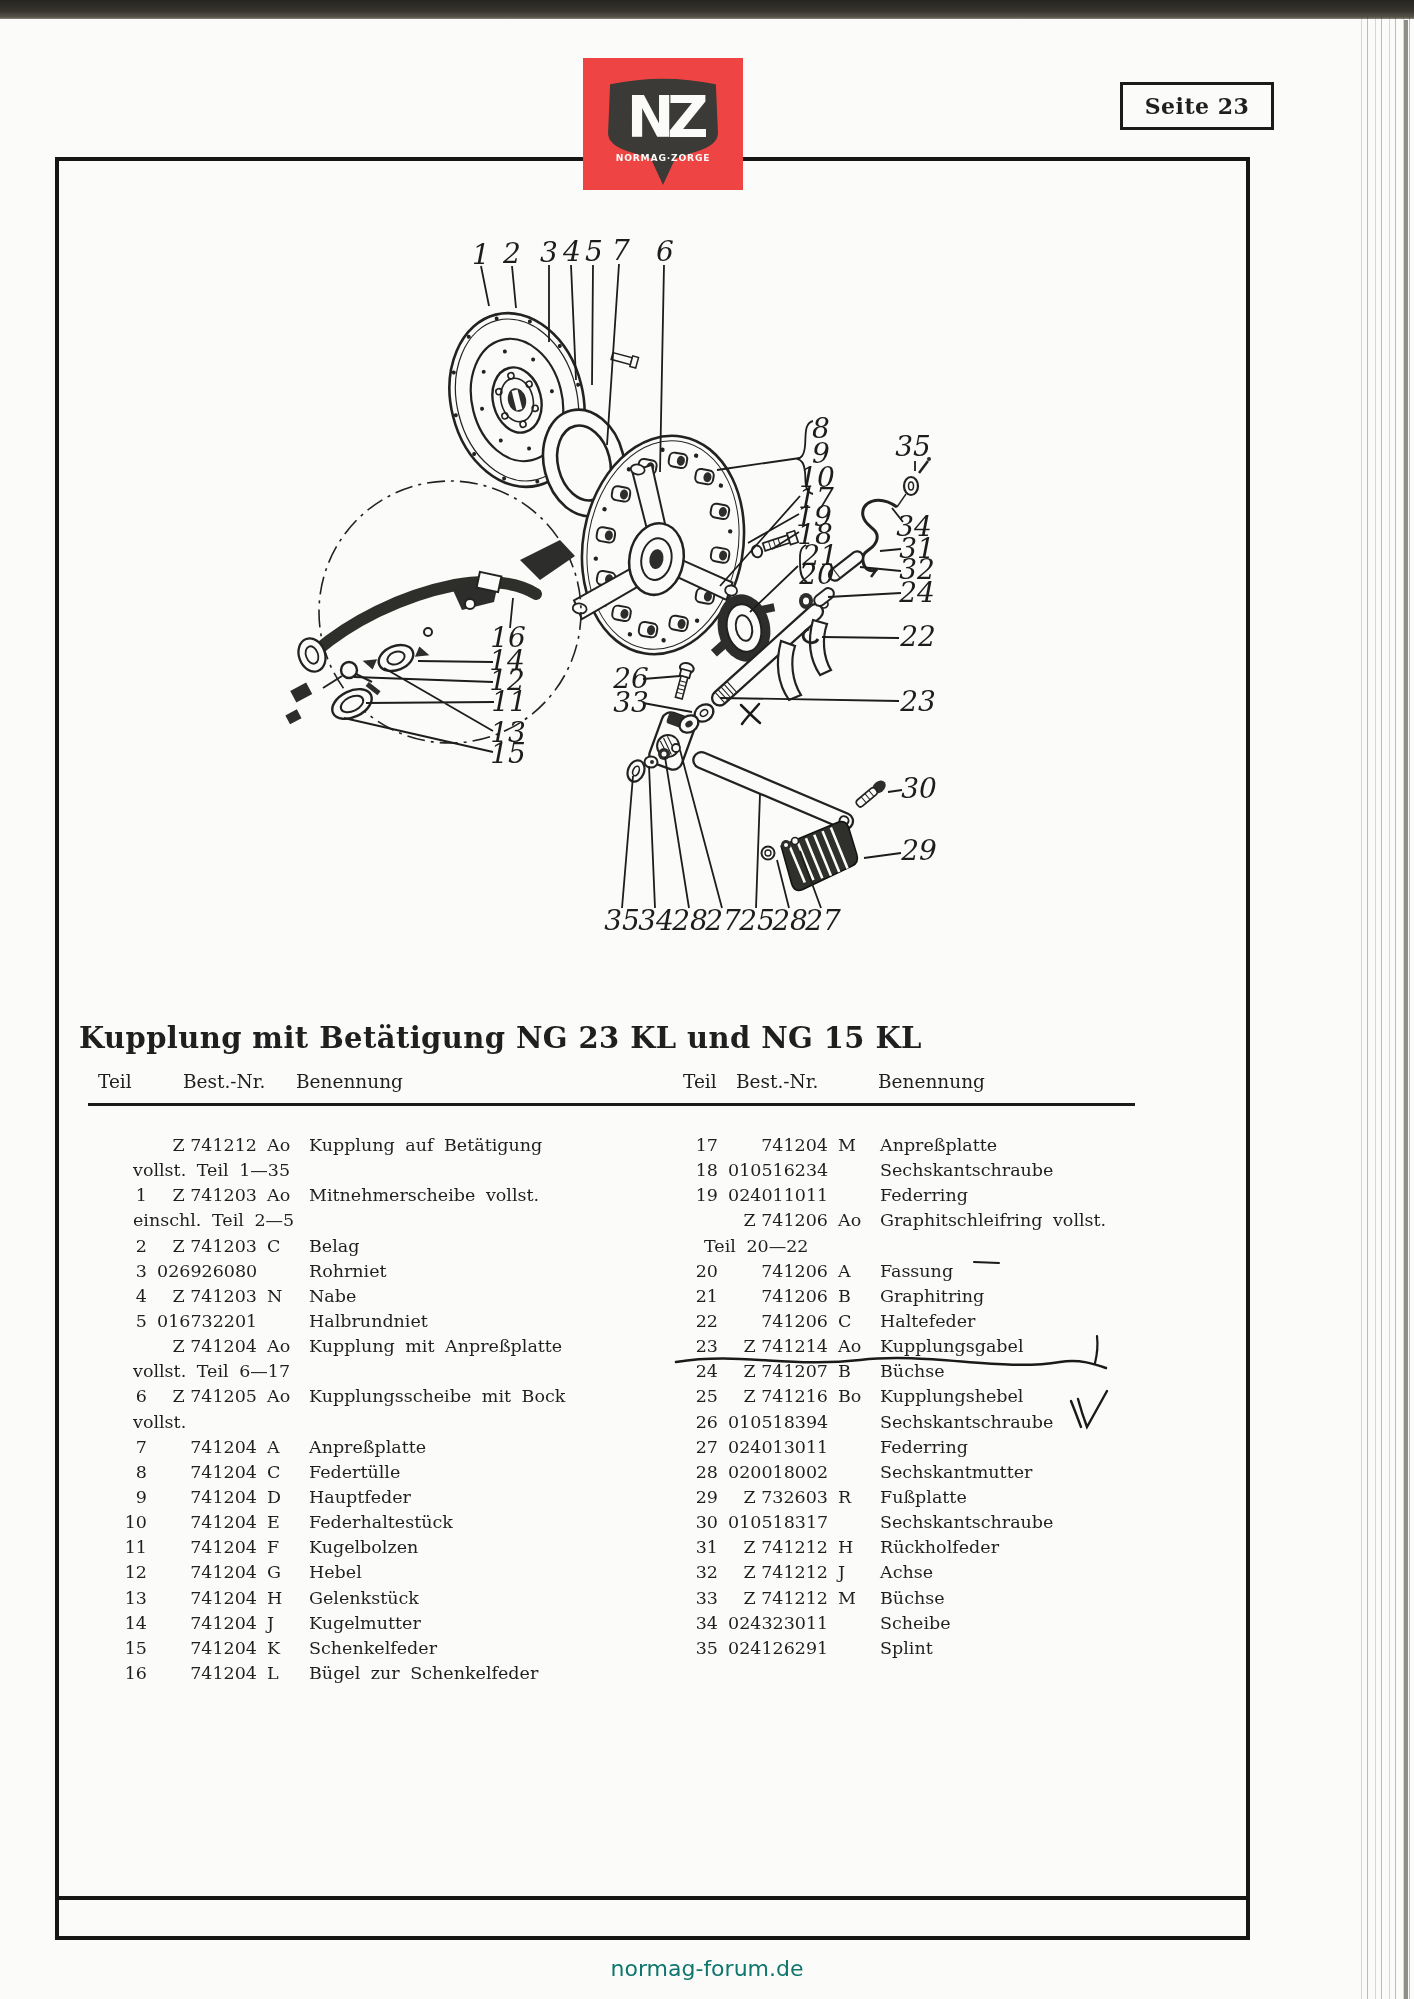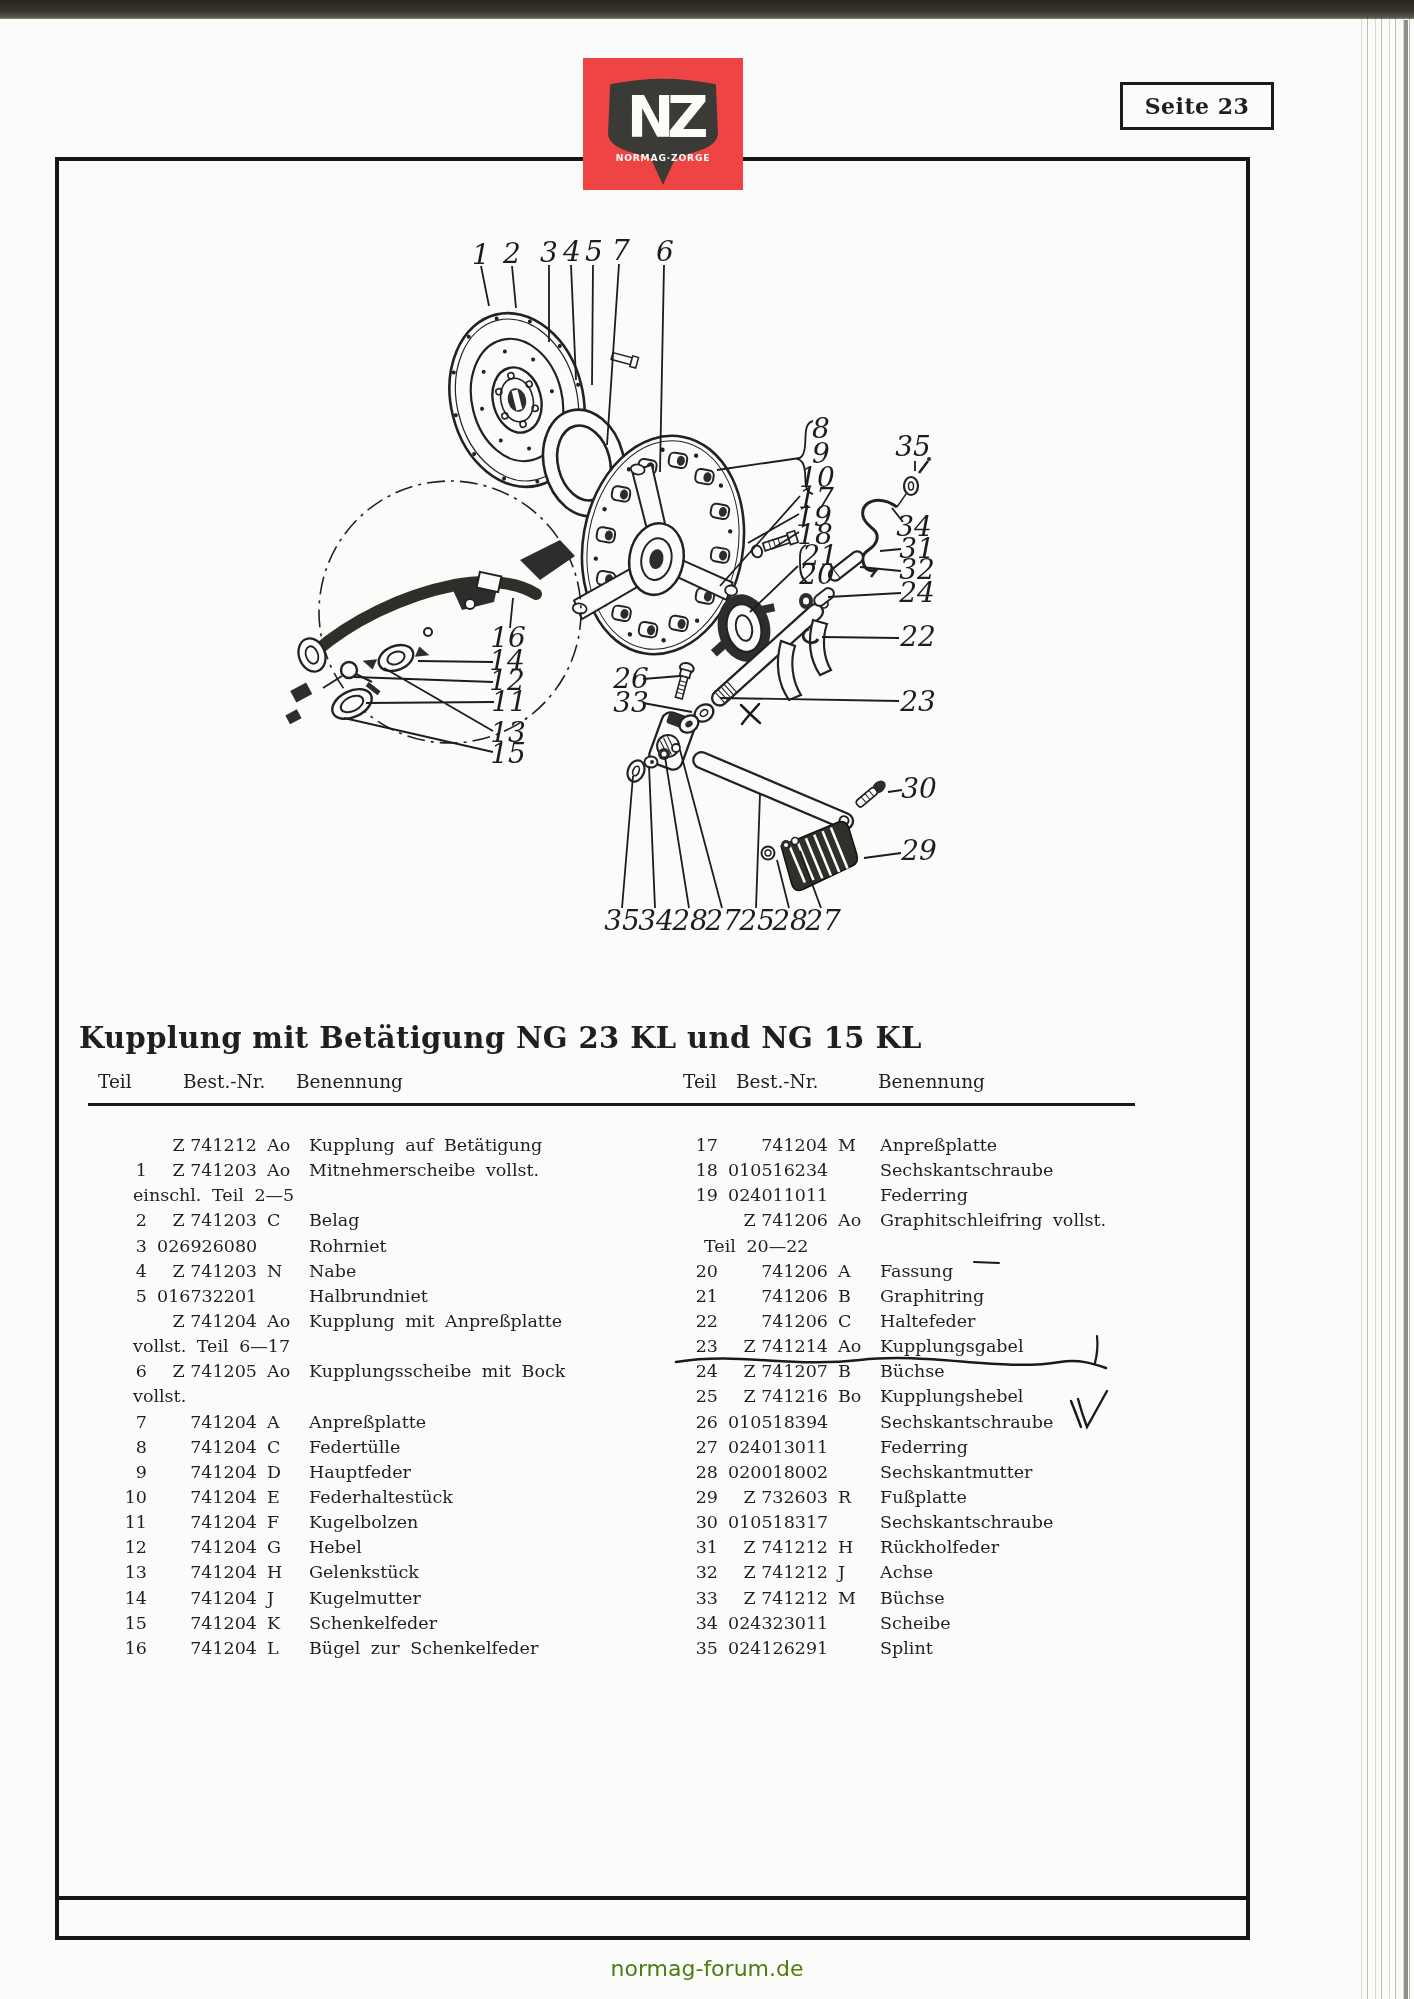--- a/index.html
+++ b/index.html
@@ -59,21 +59,21 @@
   .prow{display:flex;height:25.15px;white-space:nowrap;}
   .c-teil{width:58px;text-align:right;}
   .c-nr{width:100px;text-align:right;margin-left:10px;}
   .c-sfx{width:36px;margin-left:10px;}
   .c-name{margin-left:6px;word-spacing:5px;}
   .prow.cont .c-name{margin-left:44px;}
 
   .annotations{position:absolute;left:0;top:0;z-index:4;pointer-events:none;}
 
   .watermark{position:absolute;left:0;top:1956px;width:1414px;text-align:center;
-    font-family:"DejaVu Sans",sans-serif;font-size:22px;color:#4d7c0f;z-index:2;}
+    font-family:"DejaVu Sans",sans-serif;font-size:22px;color:#0f766e;z-index:2;}
 </style>
 </head>
 <body>
 
 <div class="pagewrap">
 
   <div class="scan-top-bar"></div>
   <div class="scan-right-streaks"></div>
   <div class="scan-right-edge"></div>
 
@@ -436,20 +436,23 @@
   </div>
   <div class="head-rule"></div>
 
   <div class="ptable left" id="table-left">
       <div class="prow">
         <span class="c-teil"></span>
         <span class="c-nr">Z 741212</span>
         <span class="c-sfx">Ao</span>
         <span class="c-name">Kupplung auf Betätigung</span>
       </div>
+      <div class="prow cont">
+        <span class="c-name">vollst. Teil 1—35</span>
+      </div>
       <div class="prow">
         <span class="c-teil">1</span>
         <span class="c-nr">Z 741203</span>
         <span class="c-sfx">Ao</span>
         <span class="c-name">Mitnehmerscheibe vollst.</span>
       </div>
       <div class="prow cont">
         <span class="c-name">einschl. Teil 2—5</span>
       </div>
       <div class="prow">

